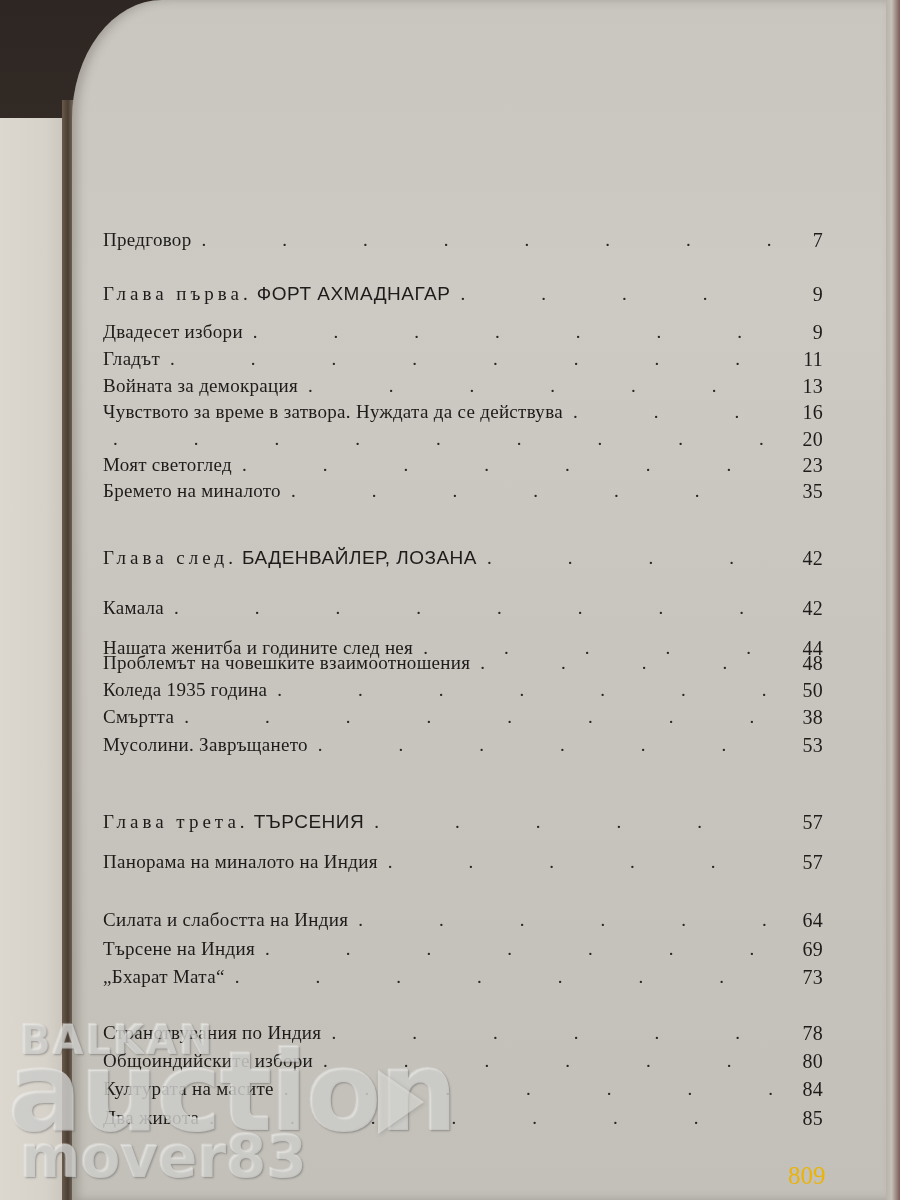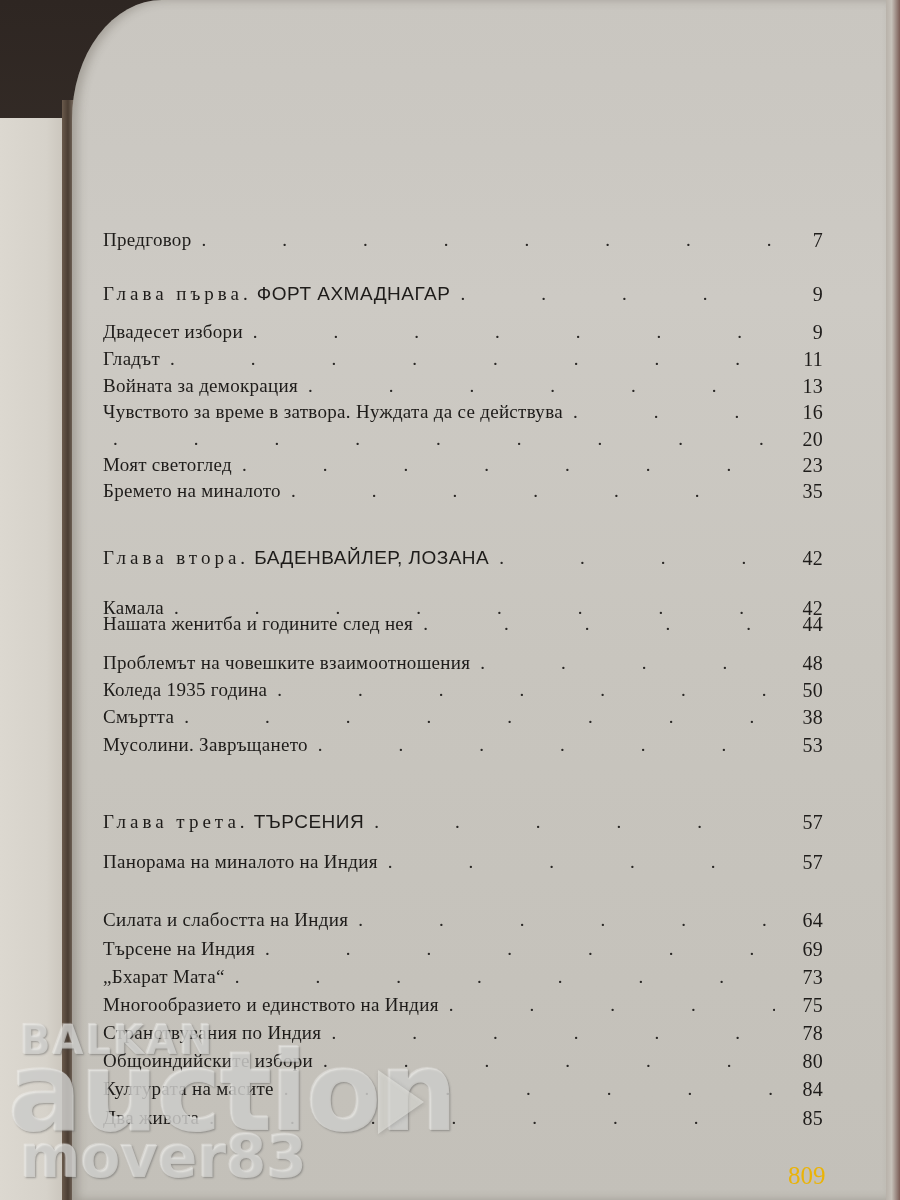--- a/index.html
+++ b/index.html
@@ -215,33 +215,33 @@
     <span class="pg">23</span>
   </div>
   <div class="row" style="top:477px">
     <span class="title">Бремето на миналото</span>
     <span class="leader"></span>
     <span class="pg">35</span>
   </div>
 
   <div class="row" style="top:544px">
     <span class="title">
-      <span class="chap-prefix">Глава втора.</span>
+      <span class="chap-prefix">Глава след.</span>
       <span class="chap-name">БАДЕНВАЙЛЕР, ЛОЗАНА</span>
     </span>
     <span class="leader"></span>
     <span class="pg">42</span>
   </div>
 
   <div class="row" style="top:594px">
     <span class="title">Камала</span>
     <span class="leader"></span>
     <span class="pg">42</span>
   </div>
-  <div class="row" style="top:610px">
+  <div class="row" style="top:634px">
     <span class="title">Нашата женитба и годините след нея</span>
     <span class="leader"></span>
     <span class="pg">44</span>
   </div>
   <div class="row" style="top:649px">
     <span class="title">Проблемът на човешките взаимоотношения</span>
     <span class="leader"></span>
     <span class="pg">48</span>
   </div>
   <div class="row" style="top:676px">
@@ -281,25 +281,20 @@
   </div>
   <div class="row" style="top:935px">
     <span class="title">Търсене на Индия</span>
     <span class="leader"></span>
     <span class="pg">69</span>
   </div>
   <div class="row" style="top:963px">
     <span class="title">„Бхарат Мата“</span>
     <span class="leader"></span>
     <span class="pg">73</span>
-  </div>
-  <div class="row" style="top:991px">
-    <span class="title">Многообразието и единството на Индия</span>
-    <span class="leader"></span>
-    <span class="pg">75</span>
   </div>
   <div class="row" style="top:1019px">
     <span class="title">Странствувания по Индия</span>
     <span class="leader"></span>
     <span class="pg">78</span>
   </div>
   <div class="row" style="top:1047px">
     <span class="title">Общоиндийските избори</span>
     <span class="leader"></span>
     <span class="pg">80</span>

